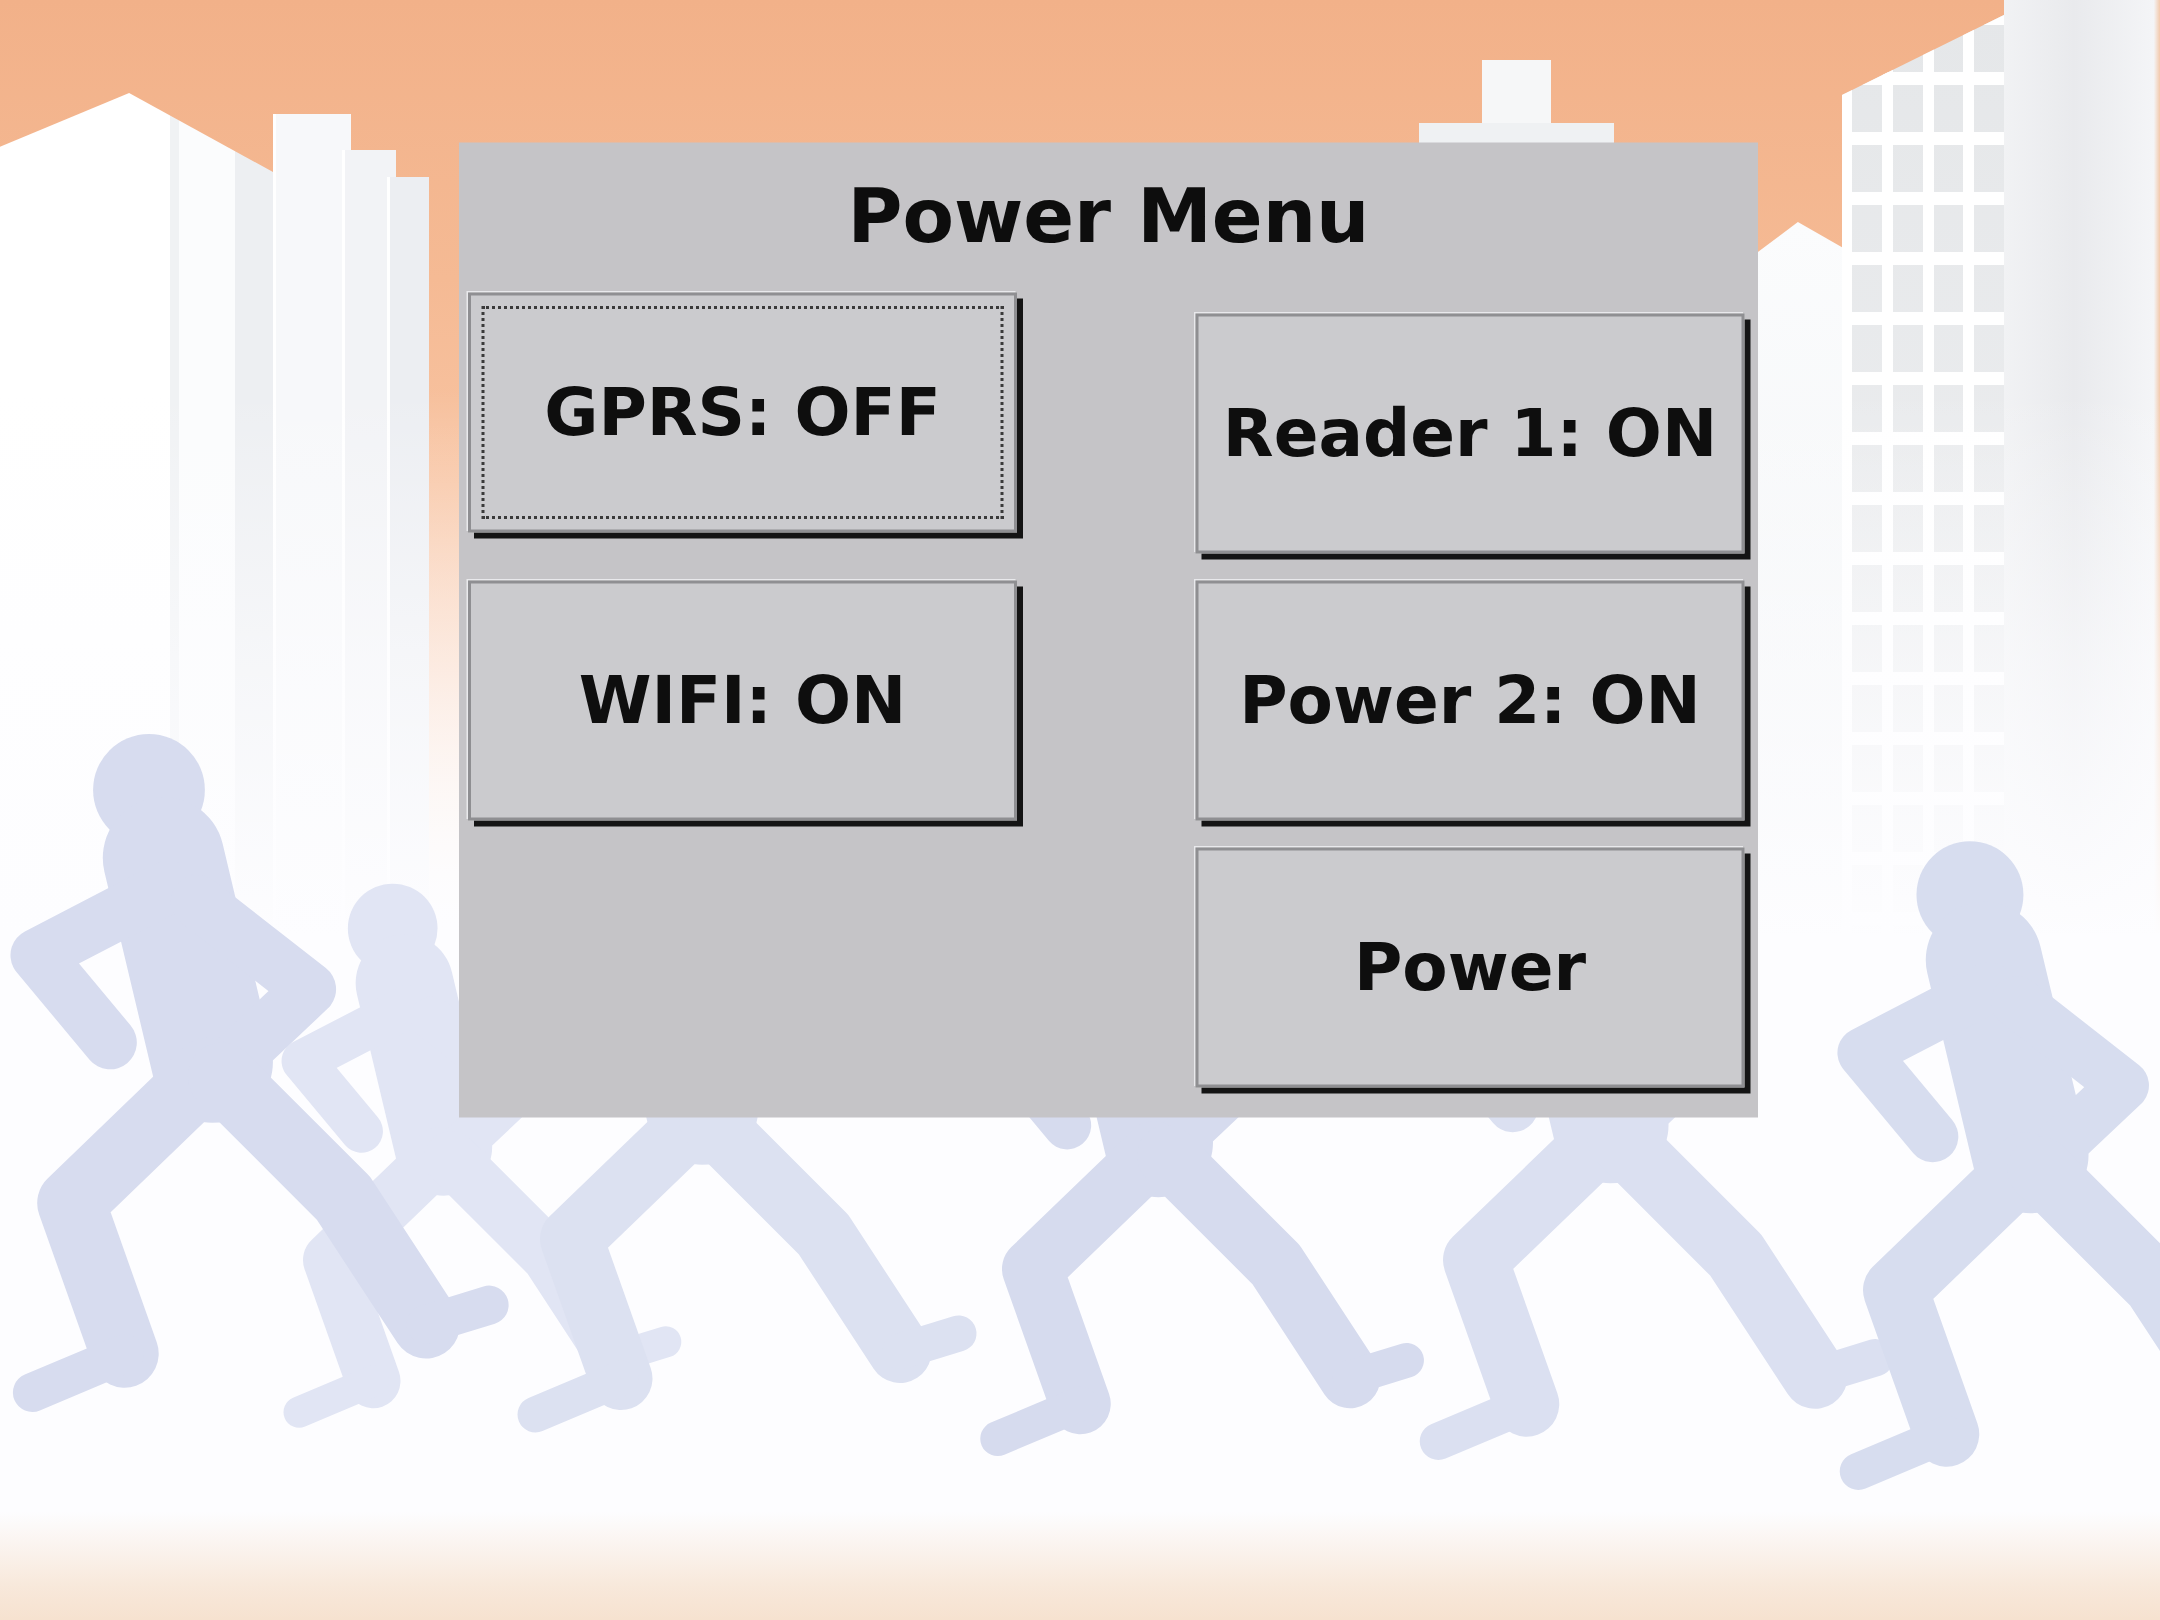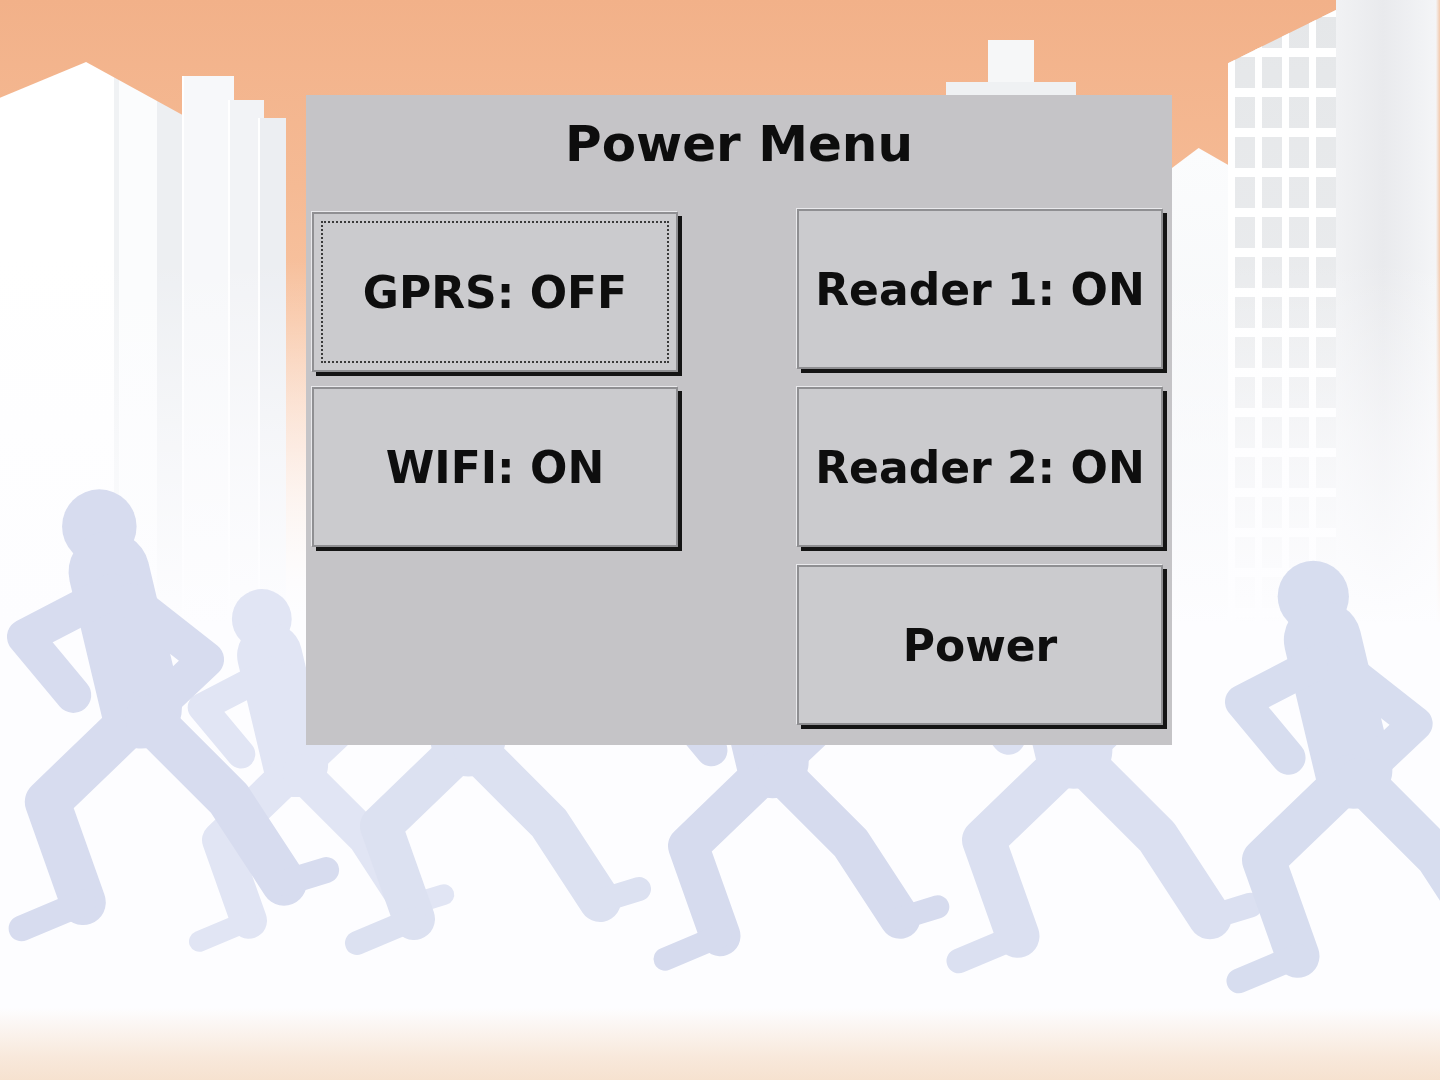--- a/index.html
+++ b/index.html
@@ -77,21 +77,21 @@
     border:2px solid #8f8f92;
     box-shadow:4px 4px 0 0 #141414,-1px -1px 0 0 #e9e9ec;
     display:flex;align-items:center;justify-content:center;
     font-size:44px;font-weight:bold;color:#0e0e0e;
     cursor:pointer;user-select:none;
   }
   .btn.focused::before{
     content:"";position:absolute;inset:7px;
     border:2px dotted #3a3a3a;
   }
-  .btn-gprs   {left:6px;  top:117px;}
+  .btn-gprs   {left:6px;  top:100px;}
   .btn-reader1{left:491px;top:114px;}
   .btn-wifi   {left:6px;  top:292px;text-align:center;}
   .btn-reader2{left:491px;top:292px;}
   .btn-done   {left:491px;top:470px;}
 </style>
 </head>
 <body>
 
 <div class="abs sky"></div>
 
@@ -132,16 +132,16 @@
 
 <div class="abs panel">
   <div class="panel-title">Power Menu</div>
 
   <div class="btn btn-gprs focused">GPRS: OFF</div>
 
   <div class="btn btn-reader1">Reader 1: ON</div>
 
   <div class="btn btn-wifi">WIFI: ON</div>
 
-  <div class="btn btn-reader2">Reader 2: ON</div>
+  <div class="btn btn-reader2">Power 2: ON</div>
 
   <div class="btn btn-done">Power</div>
 </div>
 
 </body></html>

